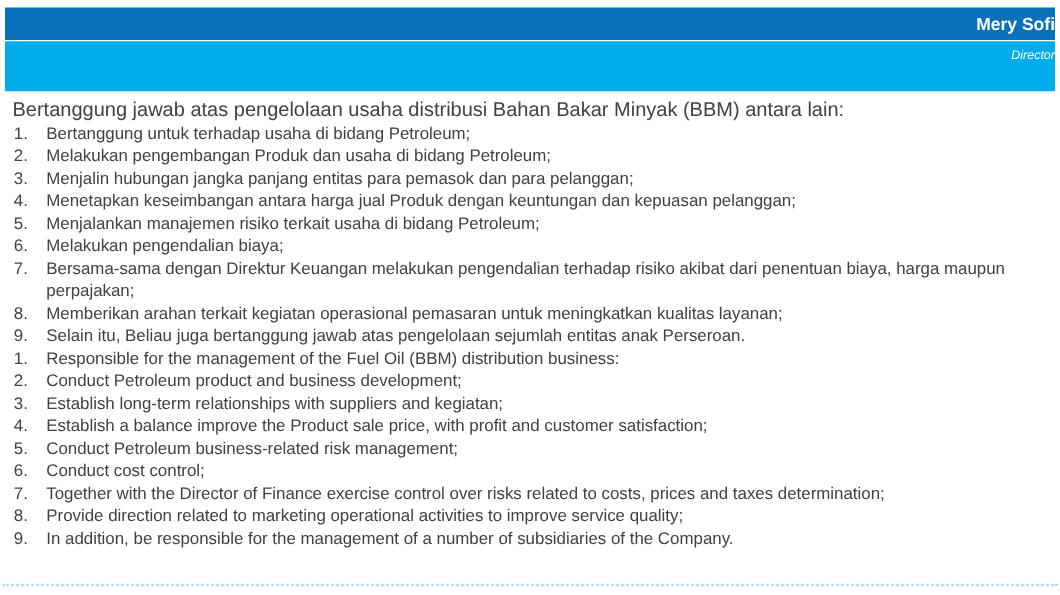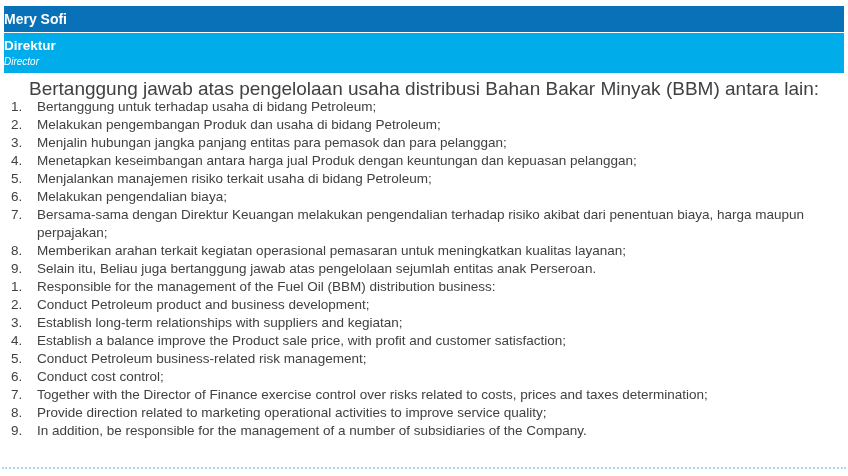--- a/index.html
+++ b/index.html
@@ -9,21 +9,21 @@
     font-family: "Liberation Sans", sans-serif;
     overflow: hidden;
   }
   .doc {
     width: 848px; height: 476px;
     position: relative;
     background: #ffffff;
   }
   .bar {
     margin: 0 4px;
-    text-align: left;
+    text-align: right;
     color: #ffffff;
   }
   .bar-name {
     margin-top: 6px;
     height: 26px;
     line-height: 26px;
     background: #0971B8;
     font-size: 14px;
     font-weight: bold;
   }
@@ -43,23 +43,22 @@
     font-style: italic;
     line-height: 16px;
   }
   .body-text {
     padding: 7px 10px 0 10px;
     color: #414042;
     font-size: 13.5px;
     line-height: 18px;
   }
   .intro {
-    font-size: 19px;
+    font-size: 16px;
     line-height: 18px;
-    text-align: center;
   }
   ol.duty-list {
     list-style: none;
     counter-reset: duty;
   }
   ol.duty-list li {
     counter-increment: duty;
     position: relative;
     padding-left: 27px;
     line-height: 18px;
@@ -80,21 +79,20 @@
 </head>
 <body>
 
 <div class="doc">
 
   <div class="bar bar-name">
     <span>Mery Sofi</span>
   </div>
 
   <div class="bar bar-title">
-    <div class="title-id">Direktur</div>
     <div class="title-en">Director</div>
   </div>
 
   <div class="body-text">
     <p class="intro">Bertanggung jawab atas pengelolaan usaha distribusi Bahan Bakar Minyak (BBM) antara lain:</p>
     <ol class="duty-list">
         <li>Bertanggung untuk terhadap usaha di bidang Petroleum;</li>
         <li>Melakukan pengembangan Produk dan usaha di bidang Petroleum;</li>
         <li>Menjalin hubungan jangka panjang entitas para pemasok dan para pelanggan;</li>
         <li>Menetapkan keseimbangan antara harga jual Produk dengan keuntungan dan kepuasan pelanggan;</li>

